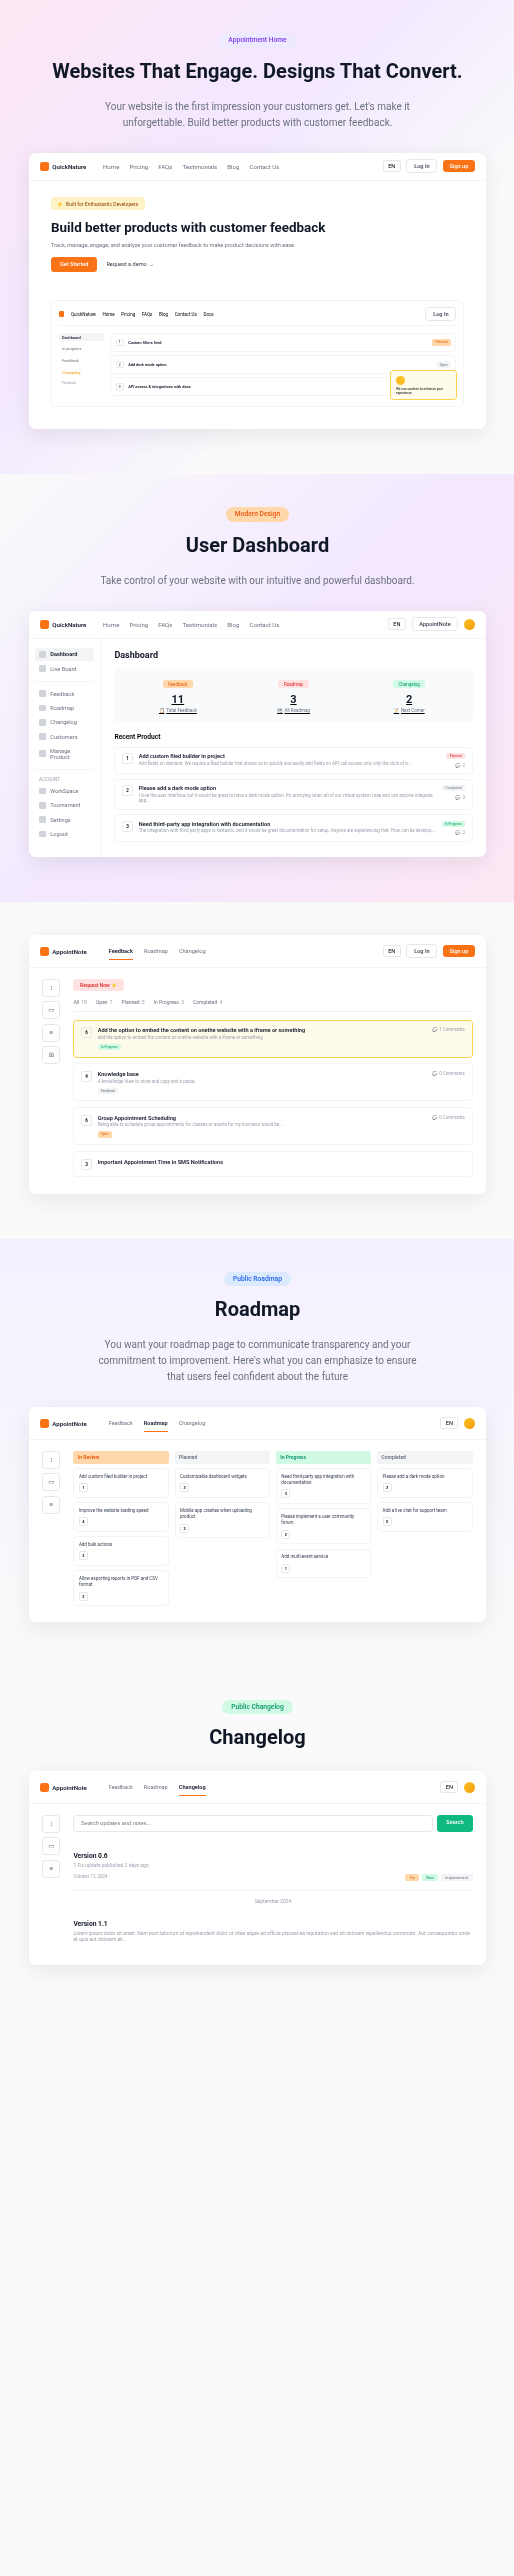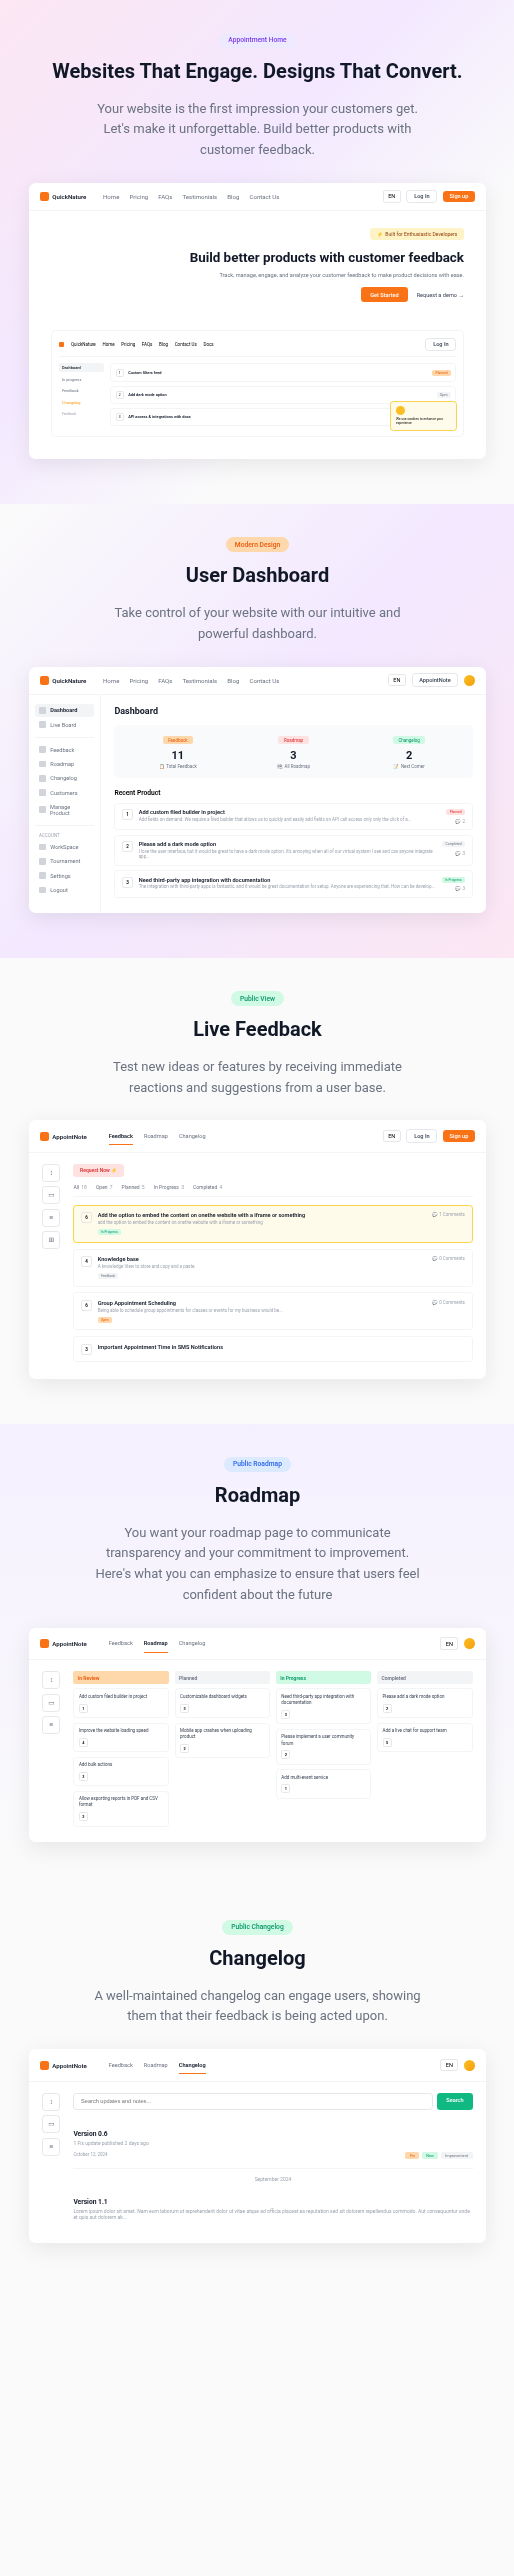--- a/index.html
+++ b/index.html
@@ -12,36 +12,36 @@
 .section-5 { background: #fafafa; }
 
 .tag { display: inline-block; padding: 3.3px 9px; border-radius: 9px; font-size: 6.7px; font-weight: 500; margin-bottom: 11px; }
 .tag-purple { background: #ede9fe; color: #7c3aed; }
 .tag-orange { background: #fed7aa; color: #ea580c; }
 .tag-green { background: #d1fae5; color: #059669; }
 .tag-blue { background: #dbeafe; color: #2563eb; }
 
 .section-header { text-align: center; margin-bottom: 22px; }
 .section-title { font-size: 20px; font-weight: 700; color: #111827; margin-bottom: 9px; }
-.section-subtitle { font-size: 13px; color: #6b7280; line-height: 1.6; max-width: 334px; margin: 16px auto; }
+.section-subtitle { font-size: 10px; color: #6b7280; line-height: 1.6; max-width: 334px; margin: 16px auto; }
 
 .mockup { background: #fff; border-radius: 6.7px; box-shadow: 0 5.6px 22px rgba(0,0,0,0.08); overflow: hidden; margin: 0 auto; max-width: 457px; }
 .mockup-header { display: flex; align-items: center; padding: 6.7px 11px; border-bottom: 0.6px solid #f3f4f6; font-size: 6.1px; }
 .logo { display: flex; align-items: center; gap: 3.3px; font-weight: 600; color: #111827; }
 .logo-icon { width: 9px; height: 9px; background: #f97316; border-radius: 2.2px; }
 .nav-links { display: flex; gap: 10px; margin-left: 16.7px; }
 .nav-link { color: #6b7280; font-size: 6.1px; }
 .header-right { margin-left: auto; display: flex; align-items: center; gap: 5.6px; }
 .btn-sm { padding: 2.8px 6.7px; border-radius: 3.3px; font-size: 5.6px; font-weight: 500; }
 .btn-outline { border: 0.6px solid #e5e7eb; color: #374151; background: #fff; }
 .btn-primary { background: #f97316; color: #fff; }
 .lang-select { padding: 2.2px 4.5px; border: 0.6px solid #e5e7eb; border-radius: 2.2px; font-size: 5.6px; display: flex; align-items: center; gap: 2.2px; }
 
 .hero-banner { background: #fef3c7; padding: 3.3px 6.7px; border-radius: 3.3px; font-size: 5px; color: #92400e; display: inline-flex; align-items: center; gap: 2.2px; }
-.hero { text-align: right; padding: 16.7px 22px 11px; }
+.hero { text-align: left; padding: 16.7px 22px 11px; }
 .hero-title { font-size: 13.4px; font-weight: 700; color: #111827; margin: 9px 0 5.6px; line-height: 1.3; }
 .hero-subtitle { font-size: 5.6px; color: #6b7280; margin-bottom: 9px; }
 .btn-get-started { background: #f97316; color: #fff; padding: 4.5px 9px; border-radius: 3.3px; font-size: 5.6px; font-weight: 500; display: inline-block; }
 .btn-text { color: #374151; font-size: 5.6px; margin-left: 6.7px; }
 
 .mini-mockup { margin: 16.7px 22px 22px; border: 0.6px solid #f3f4f6; border-radius: 4.5px; padding: 6.7px; background: #fff; position: relative; }
 .mini-header { display: flex; align-items: center; gap: 6.7px; font-size: 4.5px; padding-bottom: 4.5px; border-bottom: 0.6px solid #f3f4f6; }
 .mini-logo { width: 5.6px; height: 5.6px; background: #f97316; border-radius: 1.1px; }
 .mini-body { display: flex; gap: 6.7px; padding-top: 6.7px; }
 .mini-sidebar { width: 45px; display: flex; flex-direction: column; gap: 3.3px; }
@@ -65,21 +65,21 @@
 .dash-body { display: flex; }
 .dash-sidebar { width: 72px; padding: 9px 5.6px; border-right: 0.6px solid #f3f4f6; }
 .dash-side-item { display: flex; align-items: center; gap: 4.5px; padding: 3.3px 4.5px; font-size: 5.6px; color: #6b7280; border-radius: 2.8px; margin-bottom: 1.1px; }
 .dash-side-item.active { background: #f3f4f6; color: #111827; font-weight: 600; }
 .dash-side-icon { width: 6.7px; height: 6.7px; background: #d1d5db; border-radius: 1.1px; }
 .dash-side-hr { height: 0.6px; background: #f3f4f6; margin: 5.6px 0; }
 .dash-side-label { font-size: 4.5px; color: #9ca3af; text-transform: uppercase; padding: 2.2px 4.5px; }
 .dash-main { flex: 1; padding: 11px 13.4px; }
 .dash-title { font-size: 9px; font-weight: 700; color: #111827; margin-bottom: 9px; }
 .dash-stats { display: flex; gap: 6.7px; background: #f9fafb; padding: 9px; border-radius: 4.5px; margin-bottom: 11px; }
-.dash-stat { flex: 1; text-align: center; }
+.dash-stat { flex: 1; text-align: center; text-decoration: underline; }
 .dash-stat-badge { display: inline-block; padding: 1.7px 5.6px; border-radius: 2.2px; font-size: 4.5px; margin-bottom: 4.5px; }
 .dash-stat-num { font-size: 11px; font-weight: 700; color: #111827; }
 .dash-stat-label { font-size: 4.5px; color: #6b7280; margin-top: 2.2px; display: flex; align-items: center; justify-content: center; gap: 1.7px; }
 .dash-feedback-title { font-size: 6.7px; font-weight: 600; margin-bottom: 5.6px; }
 .dash-feedback-item { border: 0.6px solid #f3f4f6; border-radius: 3.3px; padding: 5.6px 6.7px; margin-bottom: 4.5px; display: flex; align-items: flex-start; gap: 5.6px; }
 .dash-fb-vote { width: 11px; height: 11px; border: 0.6px solid #e5e7eb; border-radius: 2.2px; display: flex; flex-direction: column; align-items: center; justify-content: center; font-size: 4.5px; font-weight: 600; flex-shrink: 0; }
 .dash-fb-content { flex: 1; }
 .dash-fb-title { font-size: 5.6px; font-weight: 600; color: #111827; margin-bottom: 1.7px; }
 .dash-fb-desc { font-size: 4.5px; color: #9ca3af; }
 .dash-fb-right { display: flex; flex-direction: column; align-items: flex-end; gap: 3.3px; }
@@ -350,25 +350,20 @@
             <span class="mini-badge mini-badge-green">In Progress</span>
             <span class="dash-fb-comments">💬 <span>3</span></span>
           </div>
         </div>
       </div>
     </div>
   </div>
 </div>
 
 <div class="section section-3">
-  <div class="section-header">
-    <span class="tag tag-green">Public View</span>
-    <h2 class="section-title">Live Feedback</h2>
-    <p class="section-subtitle">Test new ideas or features by receiving immediate reactions and suggestions from a user base.</p>
-  </div>
   <div class="mockup">
     <div class="mockup-header">
       <div class="logo">
         <div class="logo-icon"></div>
         <span>AppointNote</span>
       </div>
       <div class="live-tabs" style="margin-left:11px;border:none">
         <span class="live-tab active">Feedback</span>
         <span class="live-tab">Roadmap</span>
         <span class="live-tab">Changelog</span>
@@ -557,21 +552,20 @@
           </div>
         </div>
     </div>
   </div>
 </div>
 
 <div class="section section-5">
   <div class="section-header">
     <span class="tag tag-green">Public Changelog</span>
     <h2 class="section-title">Changelog</h2>
-    <p class="section-subtitle">A well-maintained changelog can engage users, showing them that their feedback is being acted upon.</p>
   </div>
   <div class="mockup">
     <div class="mockup-header">
       <div class="logo">
         <div class="logo-icon"></div>
         <span>AppointNote</span>
       </div>
       <div class="live-tabs" style="margin-left:11px;border:none">
         <span class="live-tab">Feedback</span>
         <span class="live-tab">Roadmap</span>

